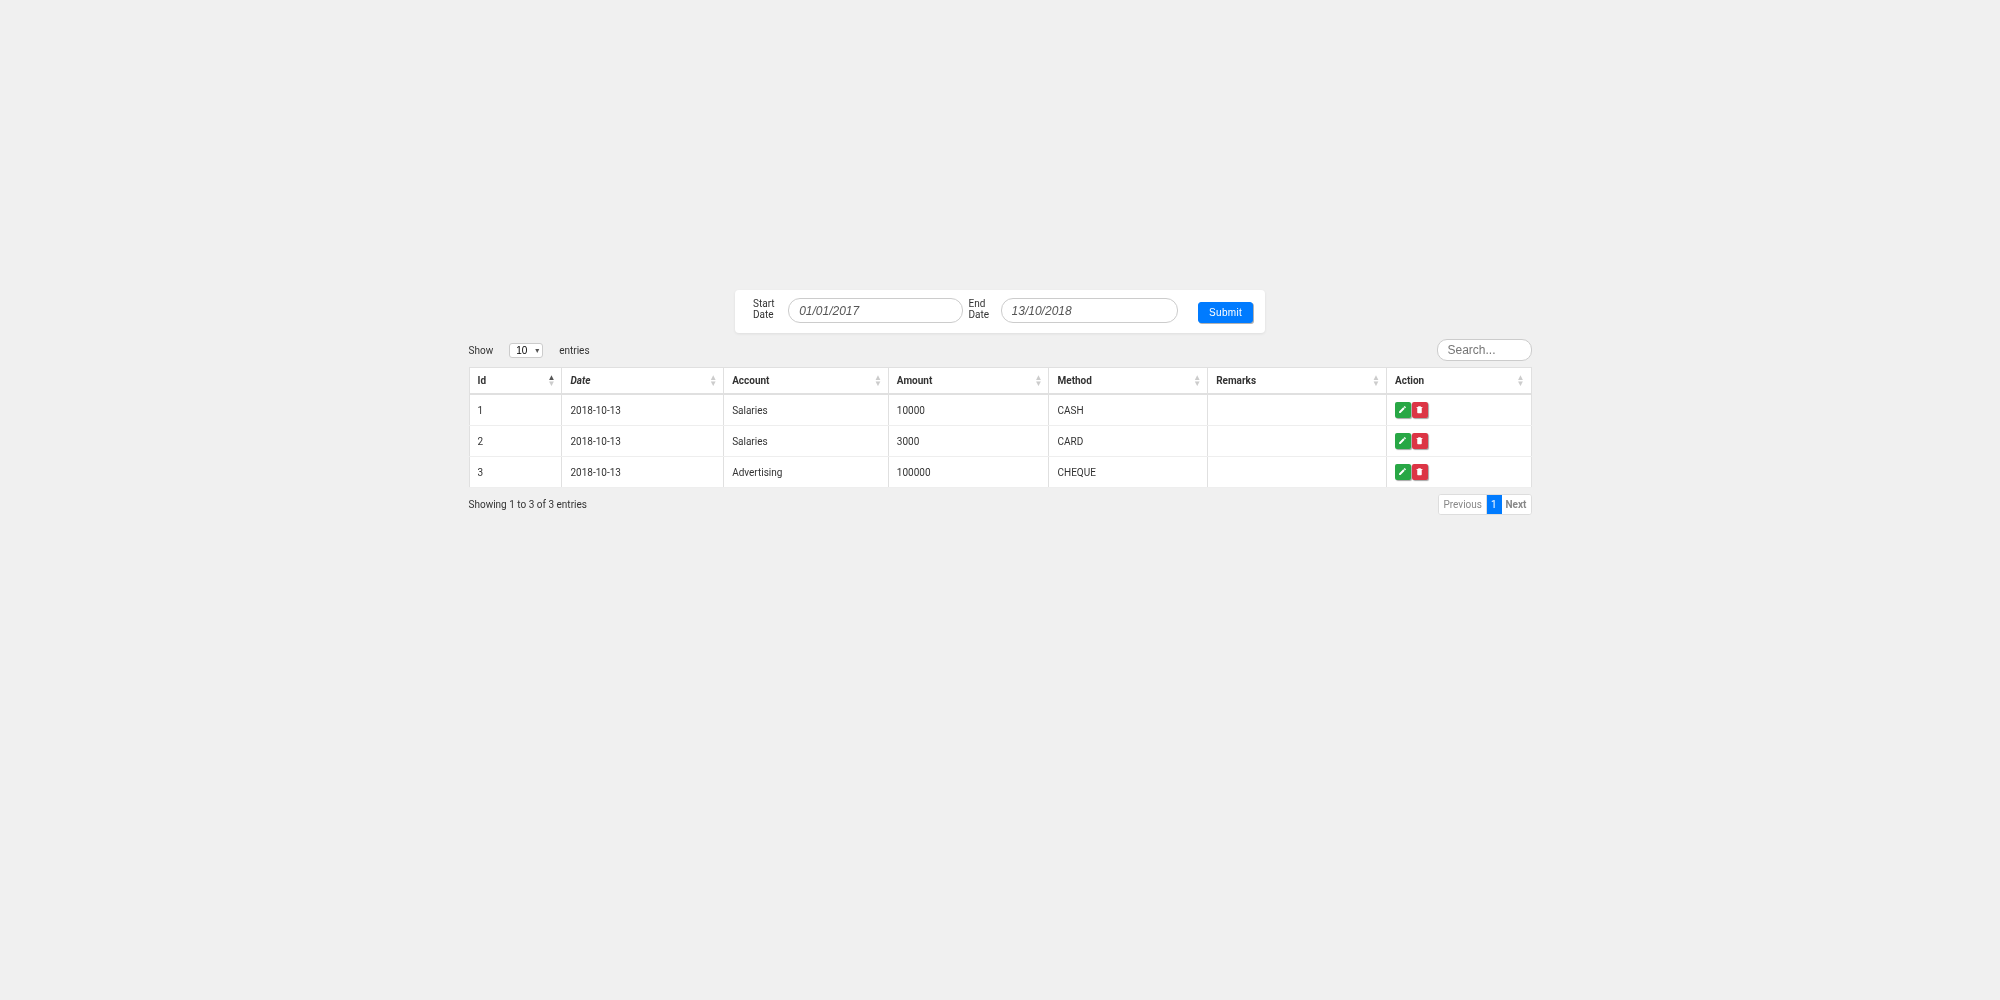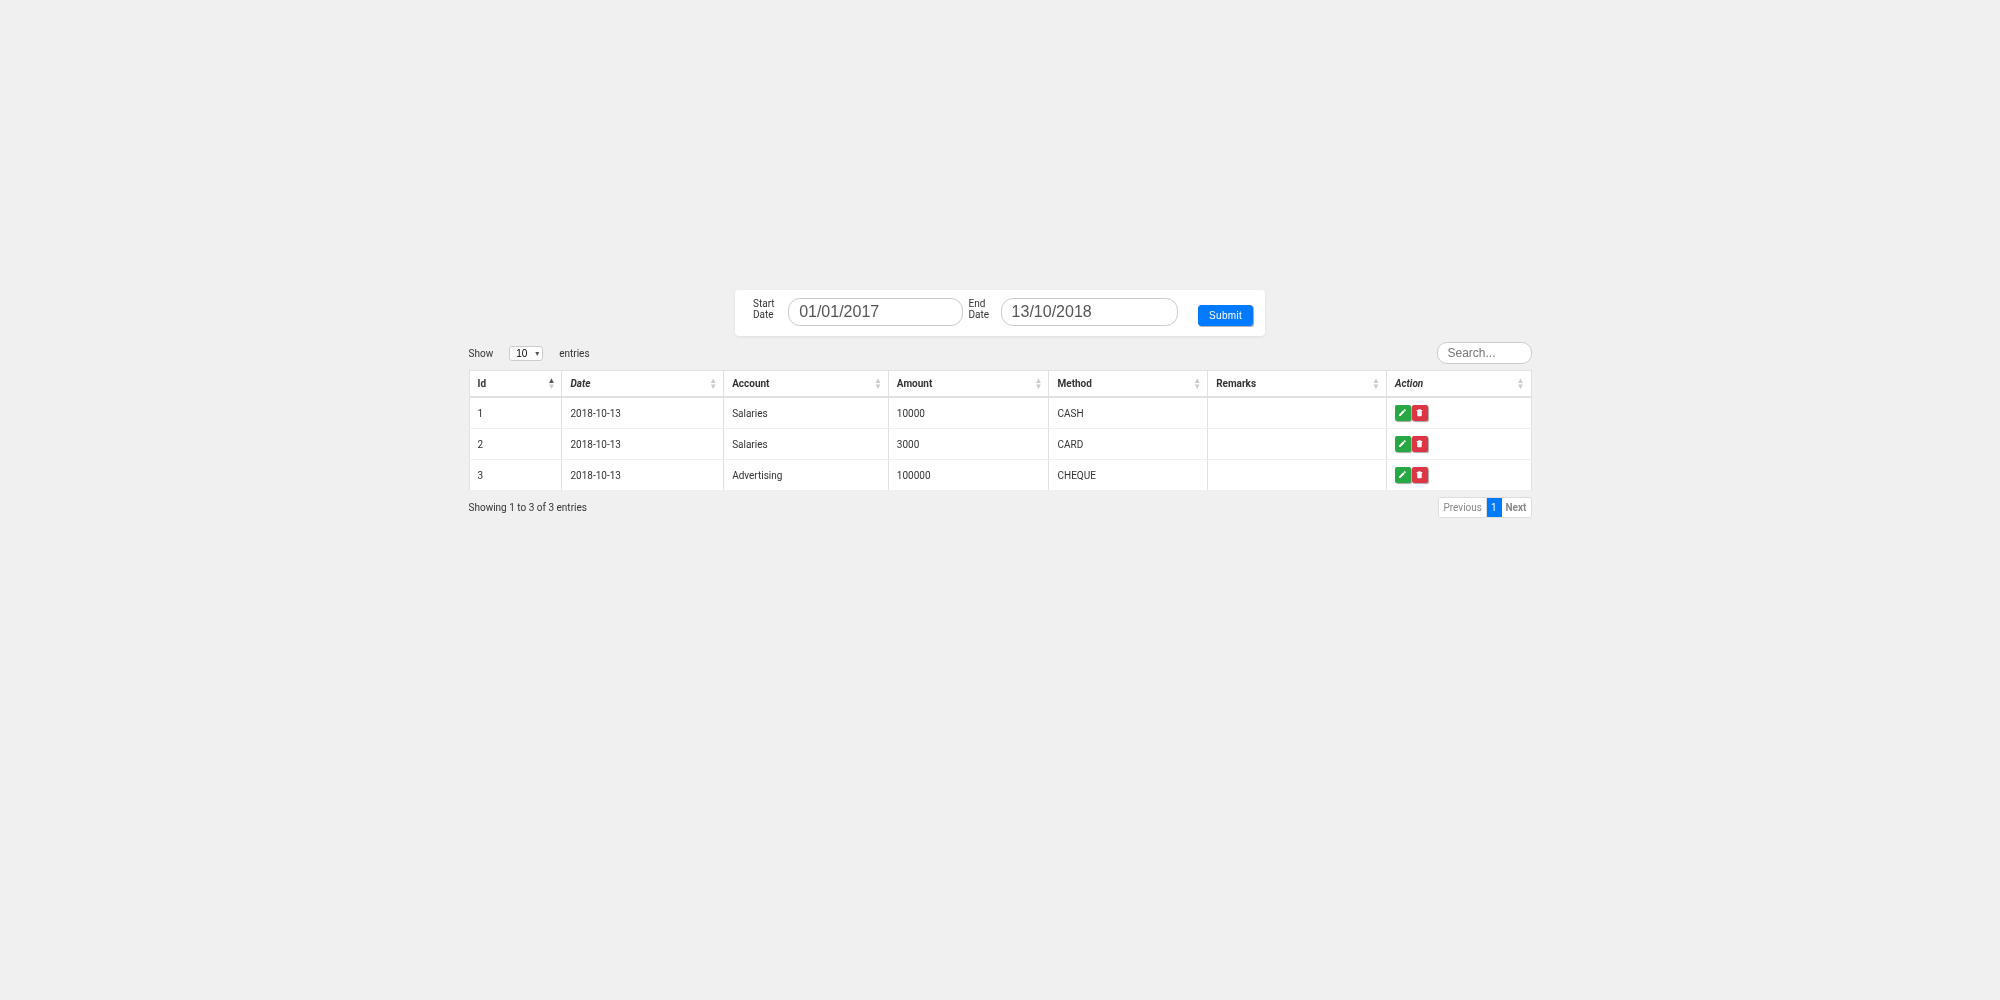--- a/index.html
+++ b/index.html
@@ -29,24 +29,25 @@
     align-items: flex-end;
     gap: 0;
     width: 530px;
   }
   .filter-group { display: flex; flex-direction: row; flex: 1; }
   .filter-label { font-size: 10px; color: #333; margin-bottom: 3px; padding-left: 6px; }
   .filter-input {
     border: 1px solid #ccc;
     border-radius: 12px;
     padding: 4px 10px;
-    font-size: 16px;
+    font-size: 12px;
     color: #555;
     outline: none;
     width: 100%;
+    font-style: italic;
   }
   .submit-btn {
     background: #007bff;
     border: 1px solid #007bff;
     color: #fff;
     font-size: 10px;
     padding: 4px 10px;
     border-radius: 3px;
     cursor: pointer;
     margin-left: 20px;
@@ -165,21 +166,21 @@
     background: #fff;
   }
   .page-btn:last-child { border-right: none; font-weight: bold; }
   .page-btn.active { background: #007bff; color: #fff; border-color: #007bff; }
   .col-id { width: 92px; }
   .col-date { width: 160px; font-style: italic; }
   .col-account { width: 163px; }
   .col-amount { width: 159px; }
   .col-method { width: 157px; }
   .col-remarks { width: 177px; }
-  .col-action { width: 143px; font-style: italic; }
+  .col-action { width: 143px; }
 </style>
 </head>
 <body>
 
 <div class="page-wrap">
 
   <div class="filter-card">
     <div class="filter-group">
       <span class="filter-label">Start Date</span>
       <input class="filter-input" value="01/01/2017" style="">

